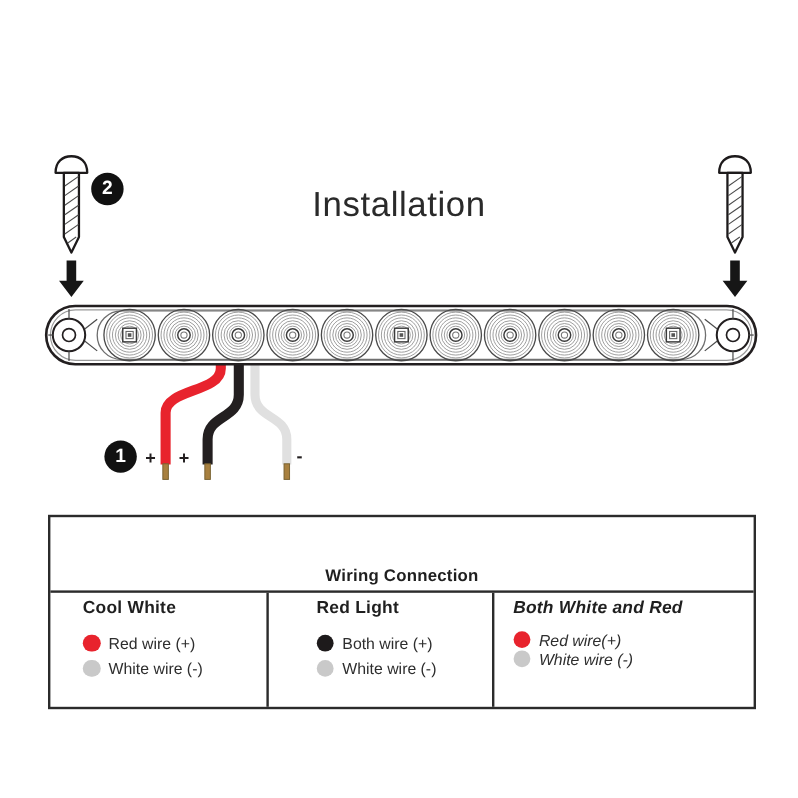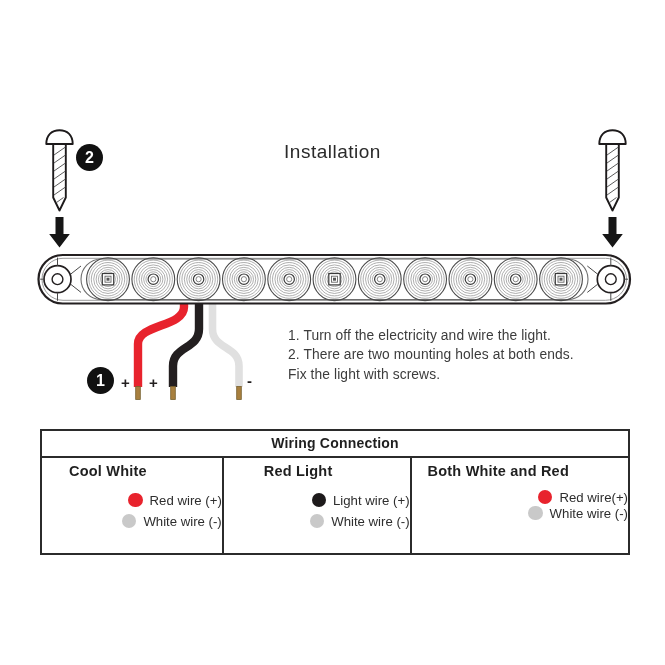--- a/index.html
+++ b/index.html
@@ -1,20 +1,20 @@
 <!DOCTYPE html>
 <html><head>
 <meta charset="utf-8">
 <style>
   html,body{margin:0;padding:0;background:#fff;}
   body{width:665px;height:665px;font-family:"Liberation Sans",sans-serif;-webkit-font-smoothing:antialiased;}
   .canvas{position:relative;width:665px;height:665px;background:#fff;overflow:hidden;}
 
-  .title{position:absolute;left:0;right:0;top:138px;margin:3px;text-align:center;
-         font-size:19px;font-weight:500;color:#2a2a2a;letter-spacing:.5px;}
+  .title{position:absolute;left:0;right:0;top:138px;margin:17px;text-align:center;
+         font-size:29px;font-weight:500;color:#2a2a2a;letter-spacing:.5px;}
 
   .illustration{position:absolute;left:0;top:0;}
 
   
   .bar-outer{fill:#fff;stroke:#231f20;stroke-width:2.2;}
   .thin{fill:none;stroke:#9a9a9a;stroke-width:1;}
   .thin2{fill:none;stroke:#6f6f6f;stroke-width:1.1;}
   .hole{fill:#fff;stroke:#231f20;stroke-width:1.7;}
   .hole-inner{fill:#fff;stroke:#231f20;stroke-width:1.4;}
   .spoke{stroke:#4a4a4a;stroke-width:1;}
@@ -37,28 +37,28 @@
   #pol-red{left:121px;top:375px;}
   #pol-black{left:149px;top:375px;}
   #pol-white{left:247px;top:373px;}
 
   .instructions{position:absolute;left:288px;top:326px;font-size:13.8px;line-height:19.4px;
                 color:#3c3c3c;font-weight:500;letter-spacing:.1px;}
 
   .wiring-table{position:absolute;left:40px;top:429px;width:590px;border:2px solid #2b2b2b;
                 background:#fff;box-sizing:border-box;}
   .tbl-title{height:25px;line-height:25px;text-align:center;font-weight:700;font-size:14px;
-             color:#1f1f1f;border-bottom:2px solid #2b2b2b;letter-spacing:.2px;}
+             color:#1f1f1f;border-bottom:2px solid #2b2b2b;letter-spacing:.2px;margin-top:36px;}
   .tbl-body{display:flex;height:95px;}
   .col{box-sizing:border-box;}
   .col1{width:181px;padding-left:27px;}
   .col2{width:189px;border-left:2px solid #2b2b2b;padding-left:40px;}
-  .col3{width:220px;border-left:2px solid #2b2b2b;padding-left:16px;}
+  .col3{width:220px;border-left:2px solid #2b2b2b;padding-left:16px;font-style:italic;}
   .col-h{margin-top:4px;font-weight:700;font-size:14.5px;color:#1f1f1f;line-height:18px;letter-spacing:.2px;}
-  .wire-item{display:flex;align-items:center;height:16px;justify-content:flex-end;}
+  .wire-item{display:flex;align-items:center;height:16px;}
   .col1 .wire-item,.col2 .wire-item{margin-top:5px;}
   .col1 .wire-item:nth-of-type(2),.col2 .wire-item:nth-of-type(2){margin-top:12px;}
   .col3 .wire-item{margin-top:0;}
   .col3 .wire-item:nth-of-type(2){margin-top:9px;}
   .dot{width:14.5px;height:14.5px;border-radius:50%;margin-right:7px;flex:0 0 auto;}
   .dot[data-dot="red"]{background:#e8232d;}
   .dot[data-dot="black"]{background:#1d1a1b;}
   .dot[data-dot="gray"]{background:#c9c9c9;}
   .lbl{font-size:13.2px;color:#2e2e2e;white-space:nowrap;}
 </style>
@@ -234,25 +234,20 @@
     </g>
   </svg>
 
   <div class="badge" id="badge2">2</div>
   <div class="badge" id="badge1">1</div>
 
   <span class="pol" id="pol-red">+</span>
   <span class="pol" id="pol-black">+</span>
   <span class="pol" id="pol-white">-</span>
 
-  <div class="instructions">
-    <div>1. Turn off the electricity and wire the light.</div>
-    <div>2. There are two mounting holes at both ends.</div>
-    <div>Fix the light with screws.</div>
-  </div>
 
   <div class="wiring-table">
     <div class="tbl-title">Wiring Connection</div>
     <div class="tbl-body">
 
       <div class="col col1">
         <div class="col-h">Cool White</div>
         <div class="wire-item">
           <span class="dot" data-dot="red"></span>
           <span class="lbl">Red wire (+)</span>
@@ -260,21 +255,21 @@
         <div class="wire-item">
           <span class="dot" data-dot="gray"></span>
           <span class="lbl">White wire (-)</span>
         </div>
       </div>
 
       <div class="col col2">
         <div class="col-h">Red Light</div>
         <div class="wire-item">
           <span class="dot" data-dot="black"></span>
-          <span class="lbl">Light wire (+)</span>
+          <span class="lbl">Both wire (+)</span>
         </div>
         <div class="wire-item">
           <span class="dot" data-dot="gray"></span>
           <span class="lbl">White wire (-)</span>
         </div>
       </div>
 
       <div class="col col3">
         <div class="col-h">Both White and Red</div>
         <div class="wire-item">

